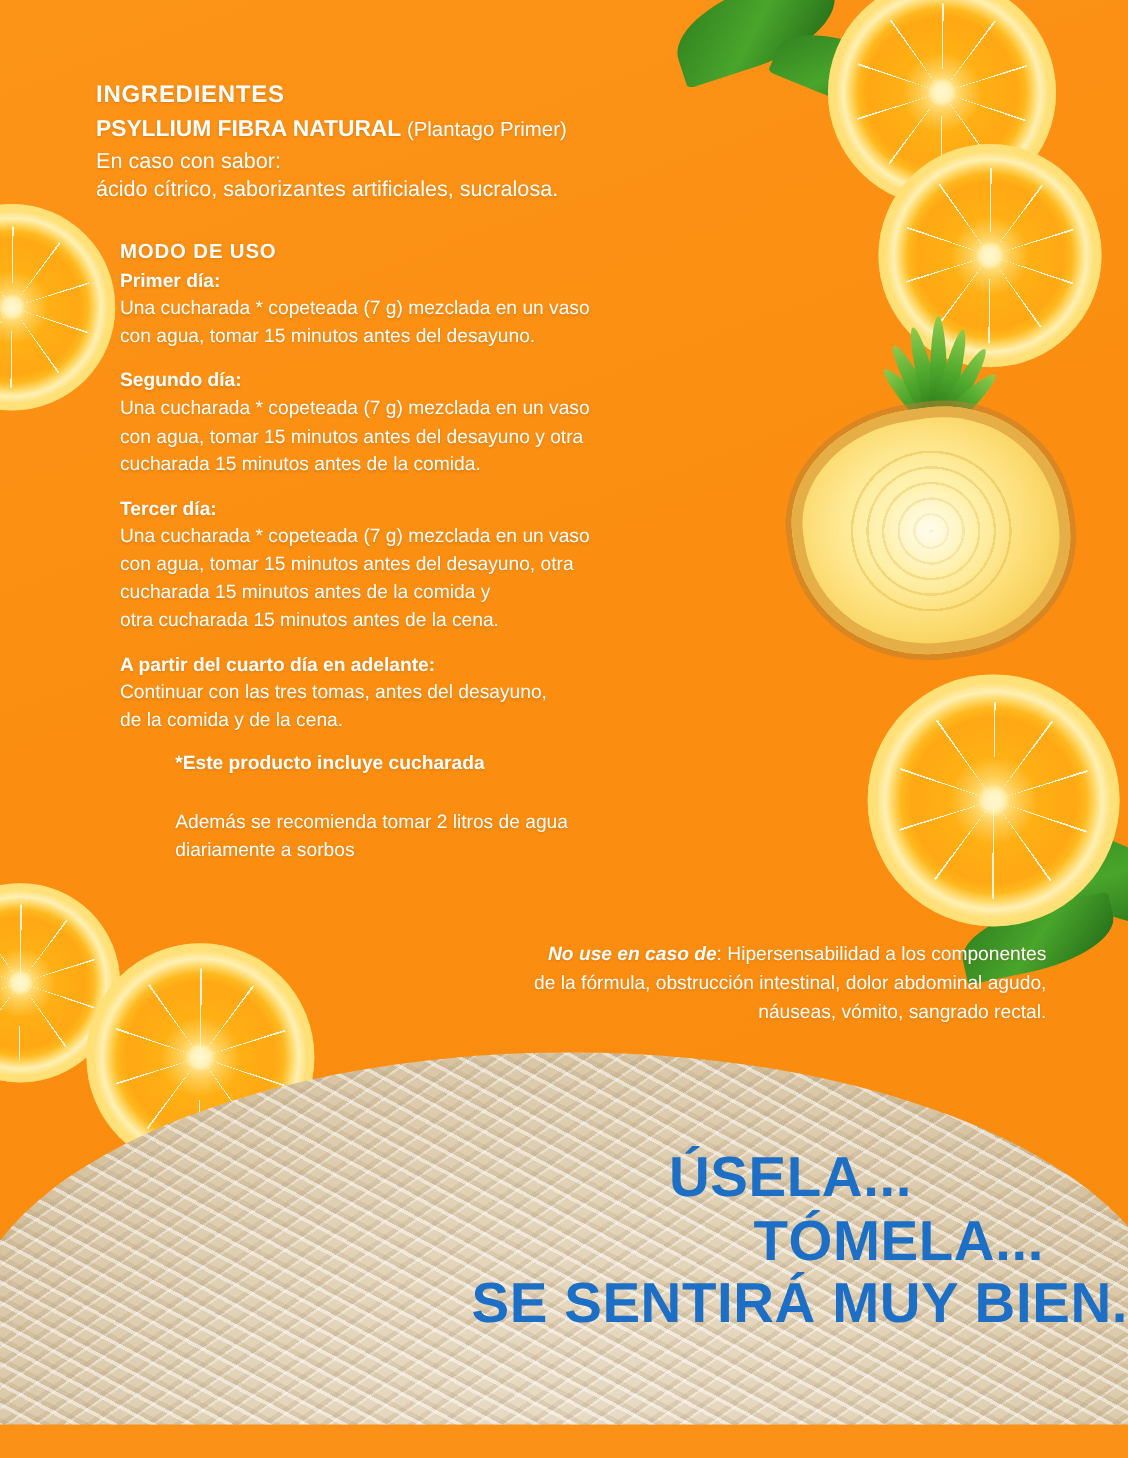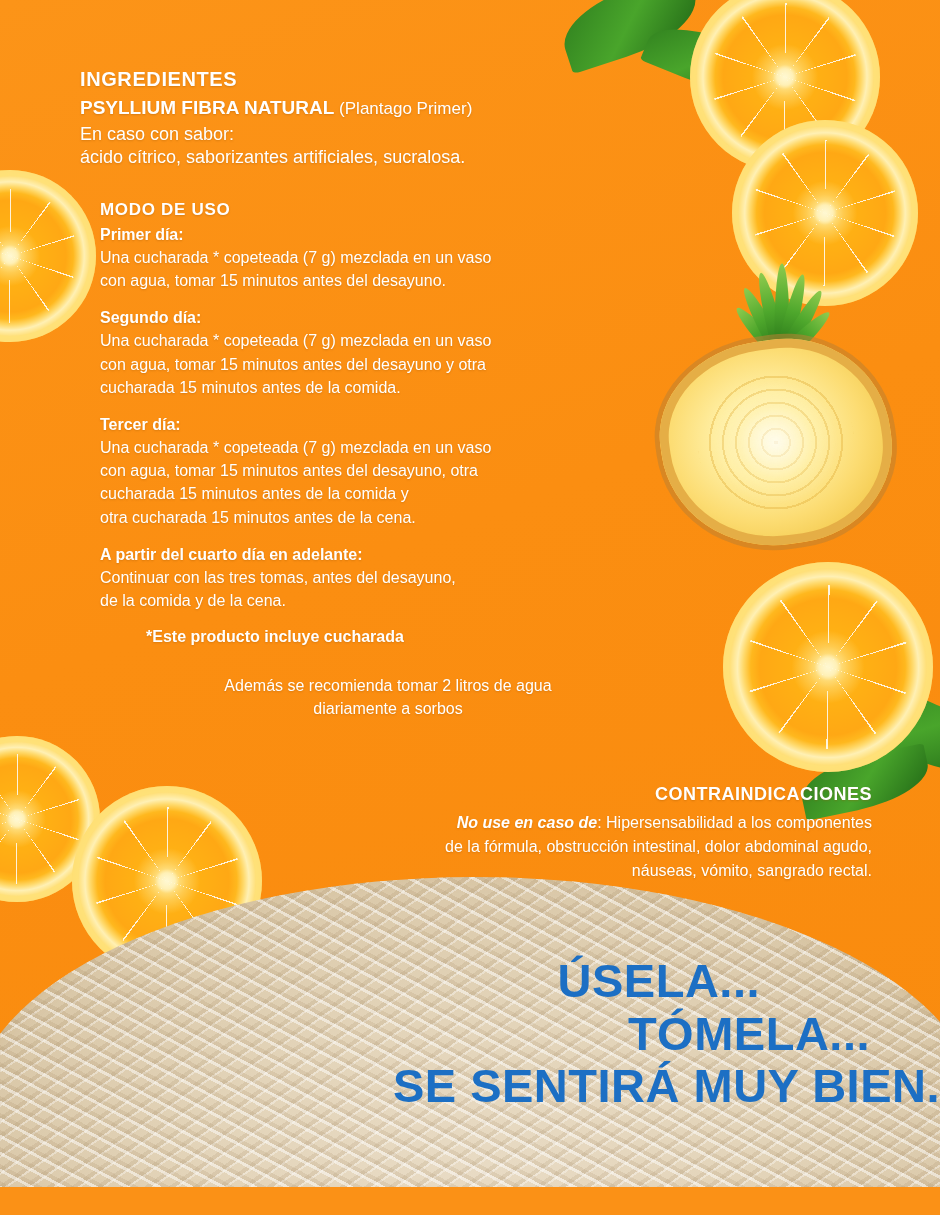--- a/index.html
+++ b/index.html
@@ -306,26 +306,25 @@
 otra cucharada 15 minutos antes de la cena.</div>
       </div>
 
       <div>
         <div class="day-title">A partir del cuarto día en adelante:</div>
         <div class="day-body last" style="white-space:pre-line;">Continuar con las tres tomas, antes del desayuno,
 de la comida y de la cena.</div>
       </div>
 
       <div class="note-italic">*Este producto incluye cucharada</div>
-      <div class="note-water" style="white-space:pre-line;text-align:center;">Además se recomienda tomar 2 litros de agua
+      <div class="note-water" style="white-space:pre-line;">Además se recomienda tomar 2 litros de agua
 diariamente a sorbos</div>
     </section>
 
     <section class="contra">
-      <h3>CONTRAINDICACIONES</h3>
       <p><span class="lead">No use en caso de</span><span style="white-space:pre-line;">: Hipersensabilidad a los componentes
 de la fórmula,  obstrucción intestinal, dolor abdominal agudo,
 náuseas, vómito, sangrado rectal.</span></p>
     </section>
 
     <div class="slogan">
       <div class="l1">ÚSELA...</div>
       <div class="l2">TÓMELA...</div>
       <div class="l3">SE SENTIRÁ MUY BIEN.</div>
     </div>

